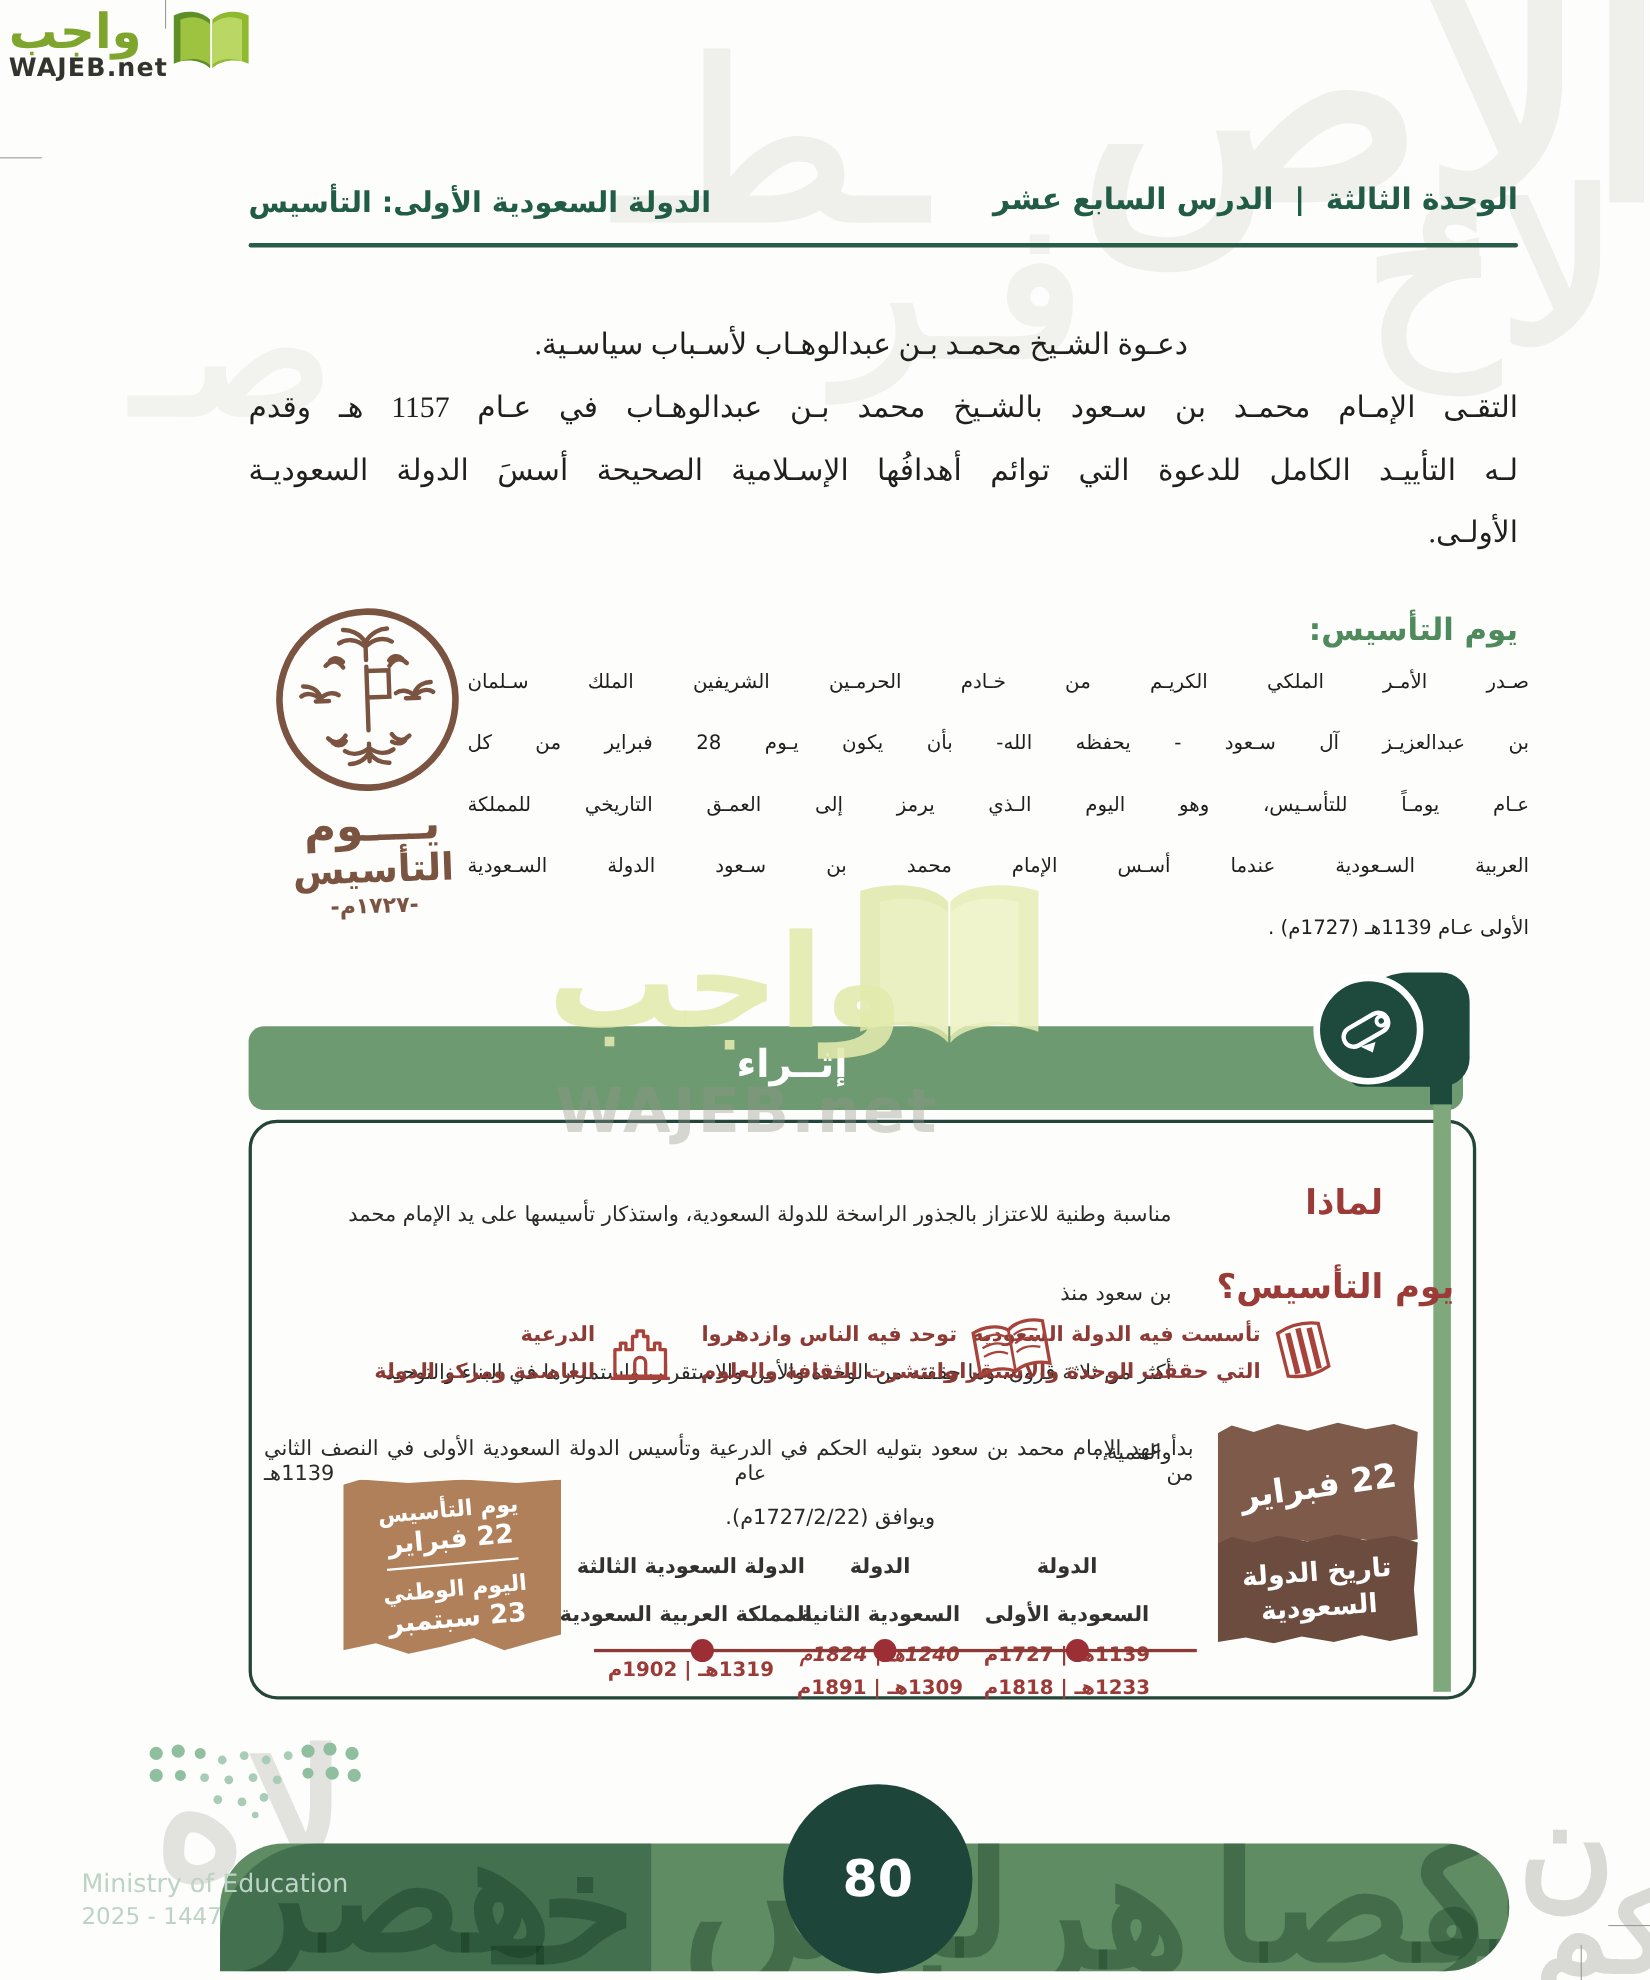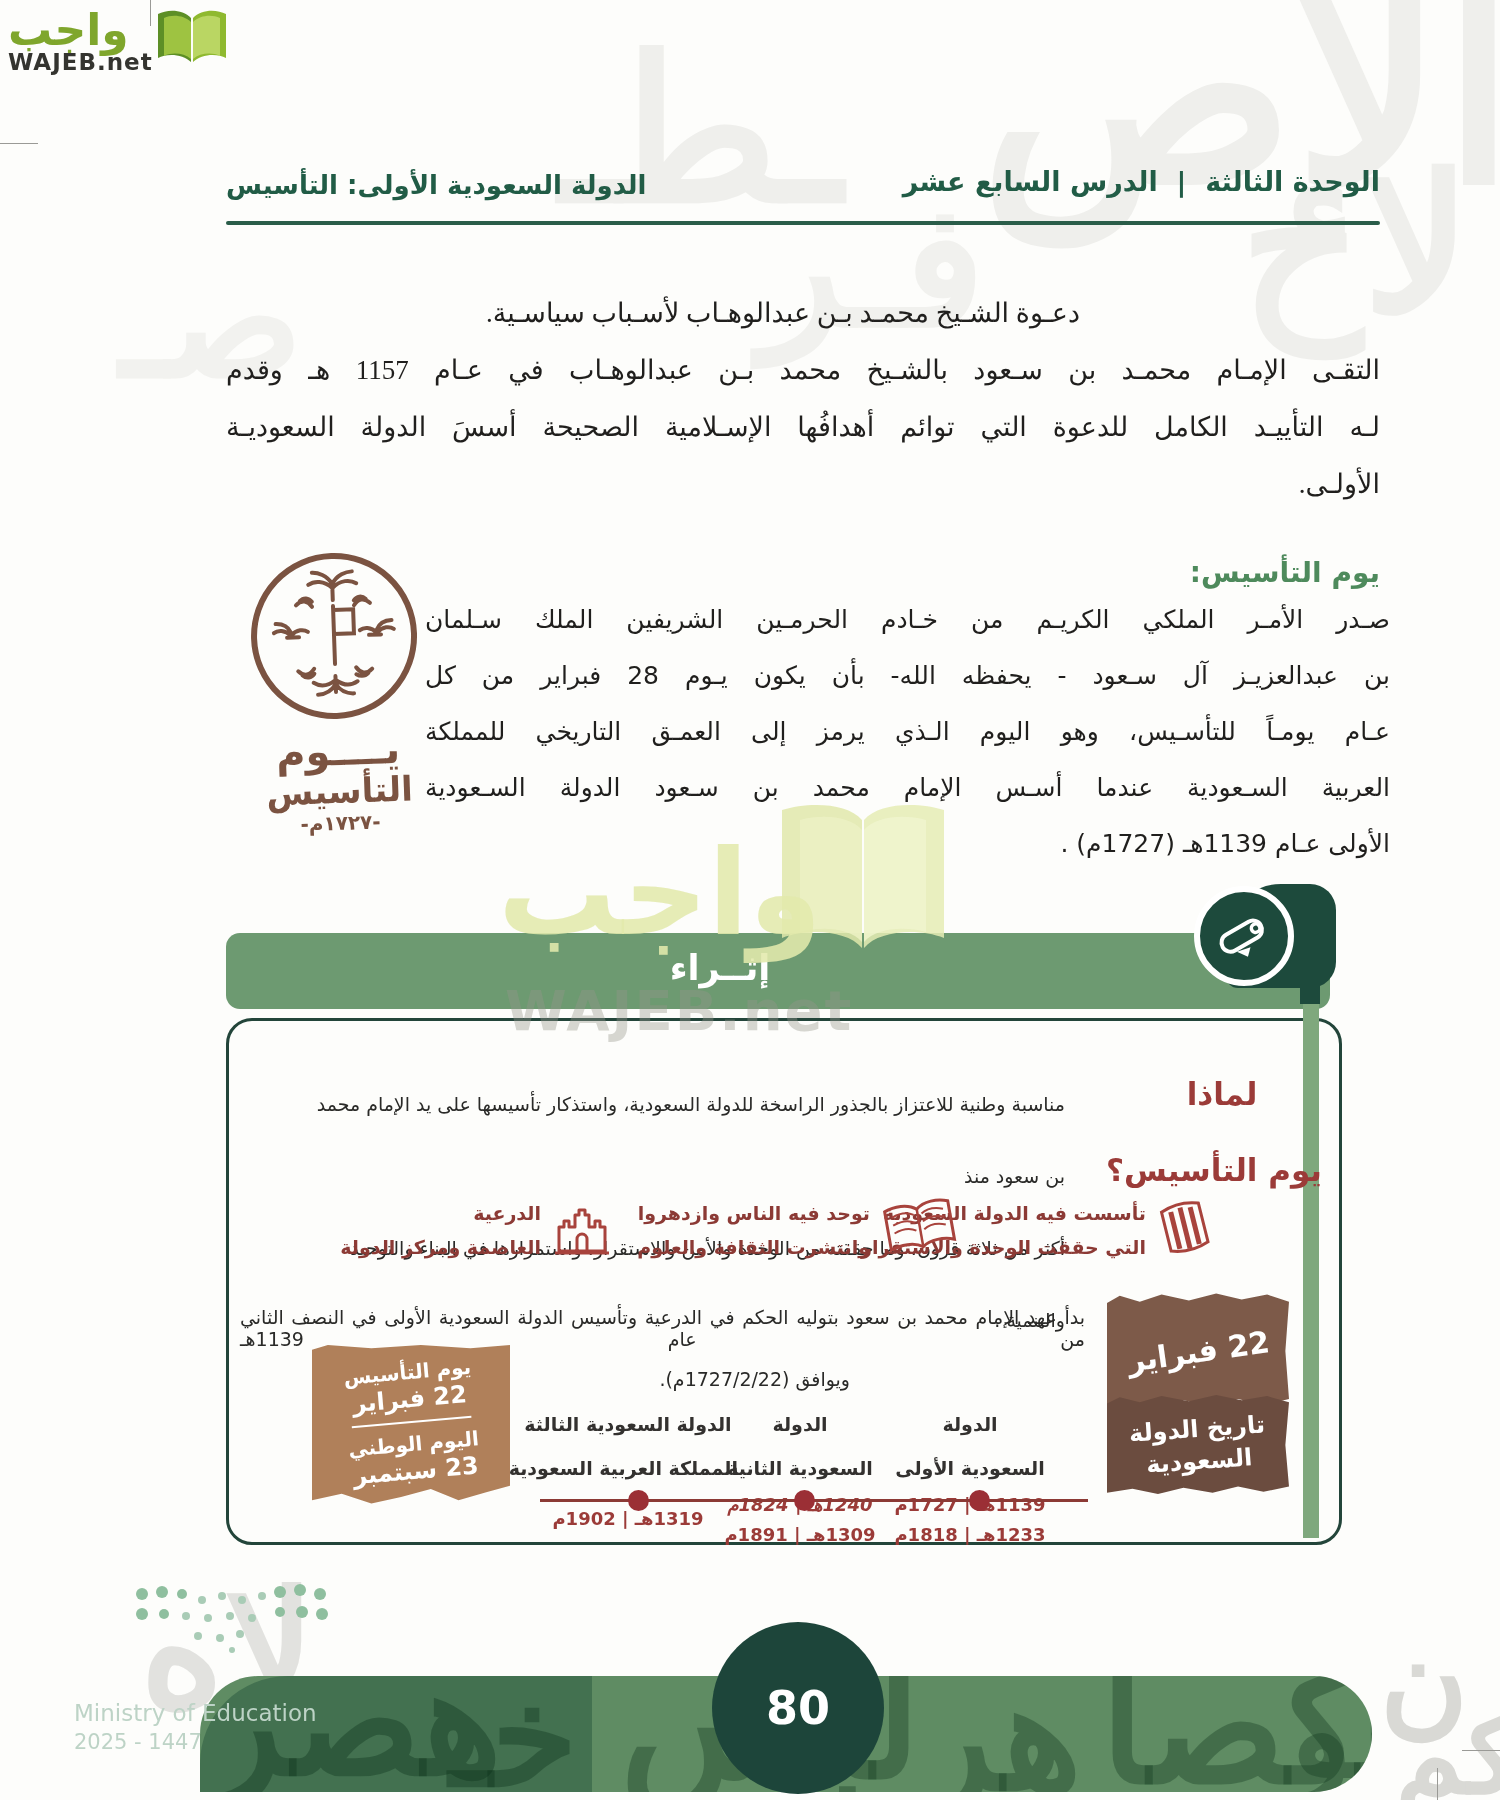--- a/index.html
+++ b/index.html
@@ -23,21 +23,21 @@
   .hdr-right{right:120px;top:166px;}
   .hdr-left{left:226px;top:170px;font-size:26px;}
   .hdr-rule{position:absolute;left:226px;right:120px;top:221px;height:4px;background:#2a5d49;border-radius:2px;z-index:15;}
   
   .para{position:absolute;direction:rtl;z-index:15;color:#201f1d;}
   .intro{right:120px;left:226px;top:285px;font-size:27px;line-height:57px;font-family:Liberation Serif, serif;}
   .jline{text-align:justify;text-align-last:justify;}
   .rline{text-align:right;}
   .indent1{padding-right:300px;}
   .found-heading{position:absolute;right:120px;top:556px;z-index:15;color:#4e8a5c;font-weight:bold;font-size:28px;direction:rtl;}
-  .found{right:110px;width:965px;top:592px;font-size:25px;line-height:56px;}
+  .found{right:110px;width:965px;top:592px;font-size:18px;line-height:56px;}
   
   .seal{position:absolute;left:238px;top:548px;width:196px;text-align:center;z-index:15;color:#7b5341;transform:rotate(-2deg);}
   .seal-t1{font-size:40px;font-weight:bold;line-height:42px;letter-spacing:2px;}
   .seal-t2{font-size:34px;font-weight:bold;line-height:38px;}
   .seal-t3{font-size:20px;font-weight:bold;line-height:26px;}
   
   .wm{position:absolute;z-index:40;pointer-events:none;user-select:none;}
   .wm-ar{left:498px;top:834px;font-size:118px;font-weight:bold;color:rgba(226,233,172,0.88);direction:rtl;line-height:1;}
   .wm-en{left:505px;top:978px;font-size:56px;font-weight:bold;color:rgba(150,150,140,0.38);letter-spacing:2px;}
   

